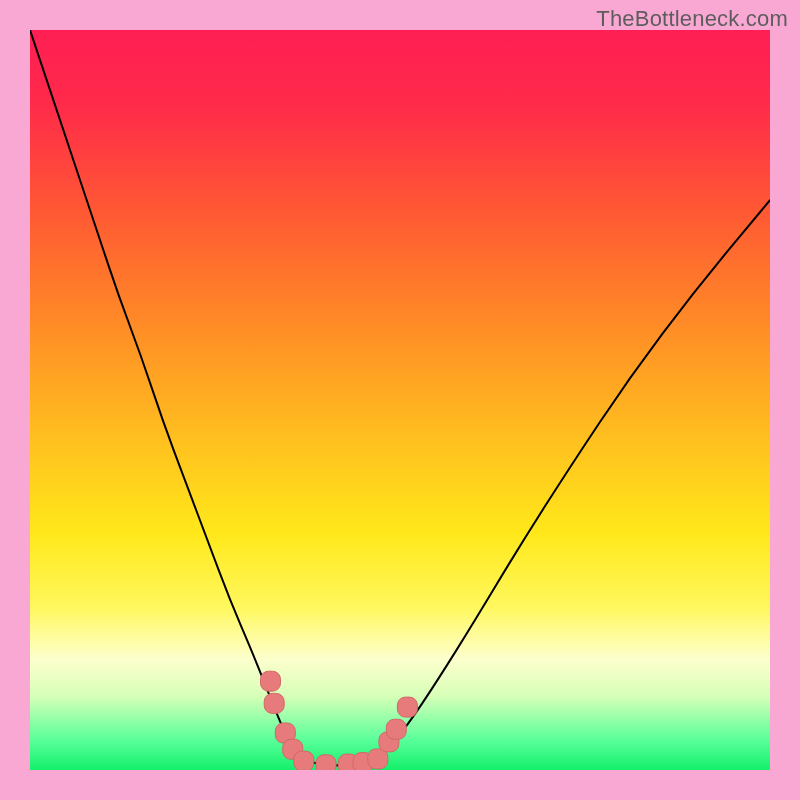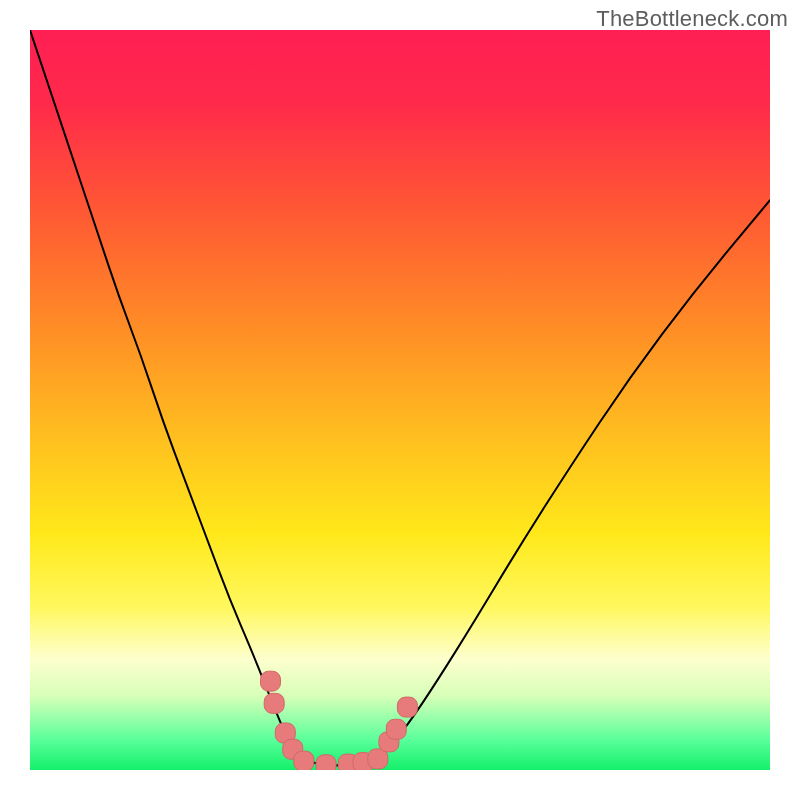--- a/index.html
+++ b/index.html
@@ -7,21 +7,21 @@
     padding: 0;
     width: 800px;
     height: 800px;
     overflow: hidden;
     background: #000;
     font-family: Arial, Helvetica, sans-serif;
   }
   .frame {
     position: absolute;
     inset: 0;
-    background: #ffffff;
+    background: #f9a8d4;
   }
   .plot-area {
     position: absolute;
     left: 30px;
     top: 30px;
     width: 740px;
     height: 740px;
     overflow: hidden;
   }
   .gradient-bg {

